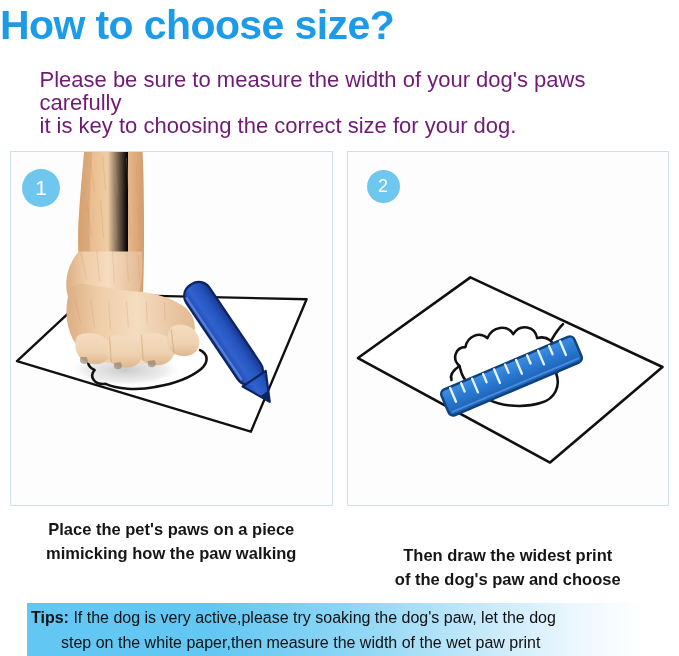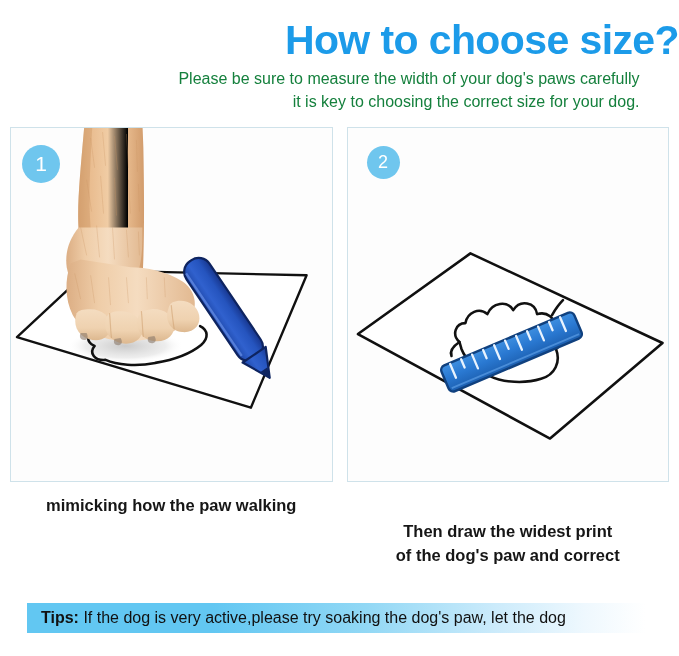--- a/index.html
+++ b/index.html
@@ -11,36 +11,36 @@
     width: 679px;
     height: 656px;
     font-family: "Liberation Sans", sans-serif;
     color: #1a1a1a;
     overflow: hidden;
     position: relative;
   }
 
   
   #header {
-    text-align: right;
-    padding-top: 17px;
+    text-align: left;
+    padding-top: 2px;
   }
   #title {
     font-size: 41px;
     font-weight: bold;
     color: #1C9BE9;
     letter-spacing: -0.6px;
     line-height: 46px;
     margin: 0;
   }
   #subtitle {
-    font-size: 16px;
-    color: #15803d;
+    font-size: 22px;
+    color: #701a75;
     line-height: 23px;
-    margin: 4px auto 0 auto;
+    margin: 20px auto 0 auto;
     width: 600px;
     font-weight: 400;
   }
   #subtitle .sline { display: block; }
 
   
   #panels {
     display: flex;
     gap: 14px;
     padding: 0 10px;
@@ -104,21 +104,21 @@
   #tips {
     background: linear-gradient(to right,
                 #62C7F2 0%, #62C7F2 30%, #92D8F5 55%,
                 #CCEBFB 76%, #EEF8FE 90%, #FFFFFF 100%);
     font-size: 16px;
     line-height: 25px;
     color: #111111;
     padding: 2px 4px 3px 4px;
     box-sizing: border-box;
   }
-  #tips .tline { display: block; margin-left: 10px; }
+  #tips .tline { display: block; }
   #tips-line-1 { text-align: left; }
   #tips-line-2 { text-align: left; padding-left: 30px; }
   #tips-label { font-weight: bold; }
 </style>
 </head>
 <body>
 
 <div id="header">
   <h1 id="title">How to choose size?</h1>
   <div id="subtitle">
@@ -296,25 +296,27 @@
           <path d="M223,213 L223,228"></path>
         </g>
         <path d="M95,236 L234,236" stroke="#5FA2E8" stroke-width="1.8" opacity="0.65" fill="none"></path>
       </g>
     </svg>
   </div>
 </div>
 
 <div id="captions">
   <div class="caption" id="caption-1">
+    <span class="cline">Place the pet's paws on a piece</span>
     <span class="cline">mimicking how the paw walking</span>
   </div>
   <div class="caption" id="caption-2">
     <span class="cline">Then draw the widest print</span>
-    <span class="cline">of the dog's paw and correct</span>
+    <span class="cline">of the dog's paw and choose</span>
   </div>
 </div>
 
 <div id="tips-wrap">
   <div id="tips">
     <span class="tline" id="tips-line-1"><span id="tips-label">Tips:</span><span> If the dog is very active,please try soaking the dog's paw,  let the dog</span></span>
+    <span class="tline" id="tips-line-2">step on the white paper,then measure the width of the wet paw print</span>
   </div>
 </div>
 
 </body></html>

